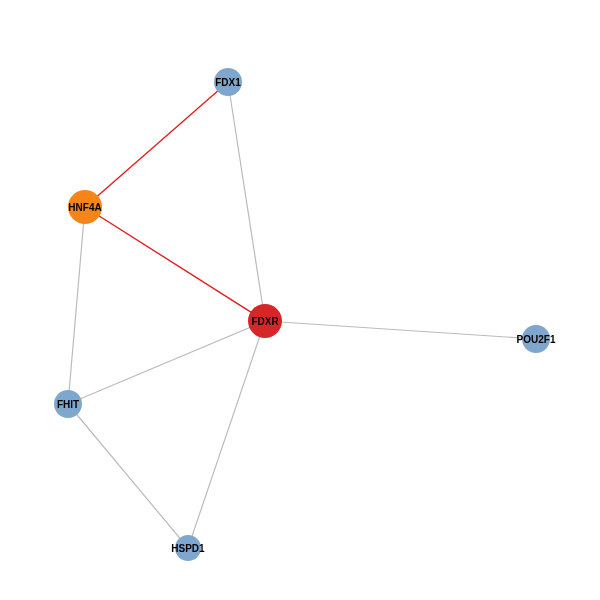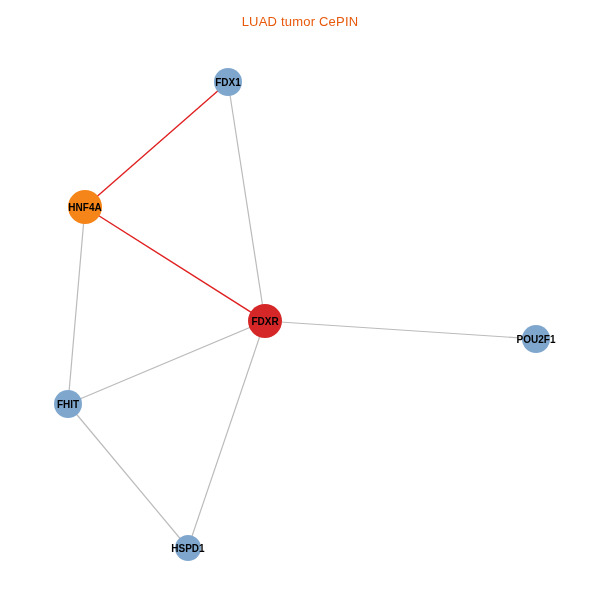--- a/index.html
+++ b/index.html
@@ -35,21 +35,20 @@
     font-size: 10px;
     font-weight: bold;
     fill: #000000;
     text-anchor: middle;
   }
 </style>
 </head>
 <body>
 
 <div class="plot-canvas">
-  <div class="plot-title" style="color: rgb(232, 89, 12);">LUAD tumor CePIN</div>
   <svg class="graph-svg" id="graph-svg" width="600" height="600" viewBox="0 0 600 600">
       <line x1="228" y1="82" x2="85" y2="207" stroke="#E02020" stroke-width="1.4"></line>
       <line x1="85" y1="207" x2="265" y2="321" stroke="#E02020" stroke-width="1.4"></line>
       <line x1="228" y1="82" x2="265" y2="321" stroke="#BBBBBB" stroke-width="1.2"></line>
       <line x1="85" y1="207" x2="68" y2="404" stroke="#BBBBBB" stroke-width="1.2"></line>
       <line x1="265" y1="321" x2="68" y2="404" stroke="#BBBBBB" stroke-width="1.2"></line>
       <line x1="265" y1="321" x2="536" y2="339" stroke="#BBBBBB" stroke-width="1.2"></line>
       <line x1="265" y1="321" x2="188" y2="548" stroke="#BBBBBB" stroke-width="1.2"></line>
       <line x1="68" y1="404" x2="188" y2="548" stroke="#BBBBBB" stroke-width="1.2"></line>
       <circle cx="228" cy="82" r="14" fill="#7FA7CE"></circle>

